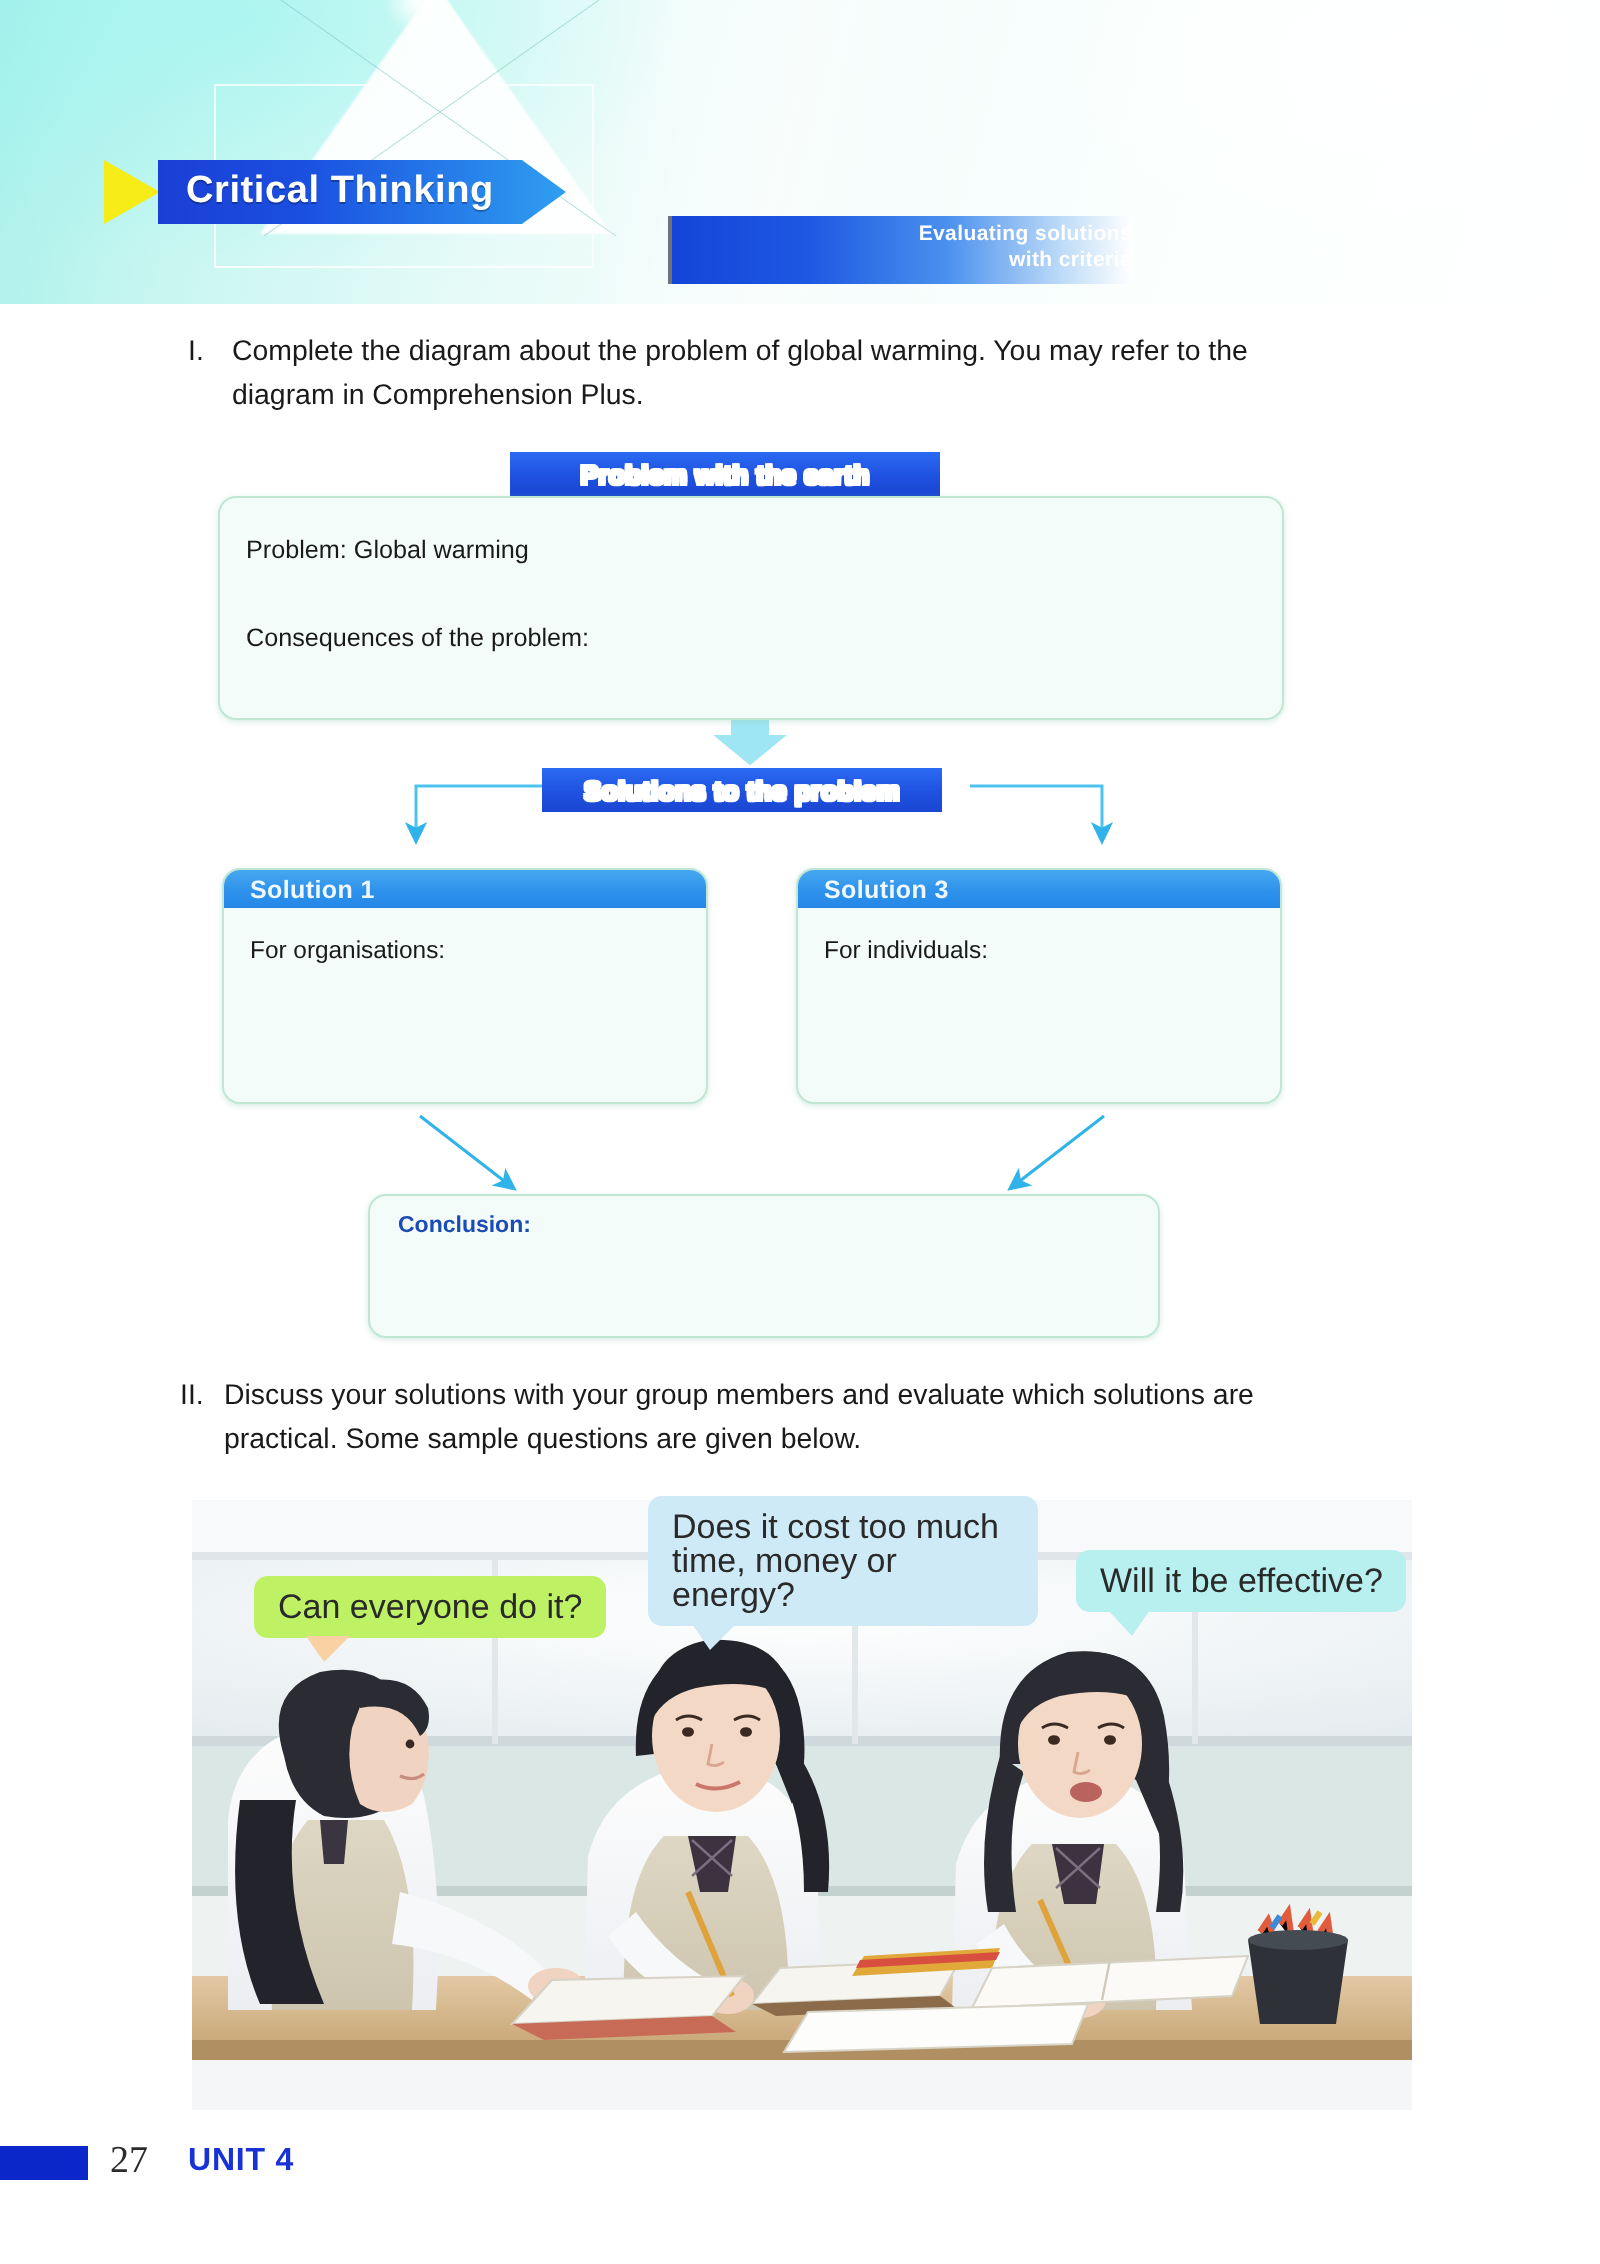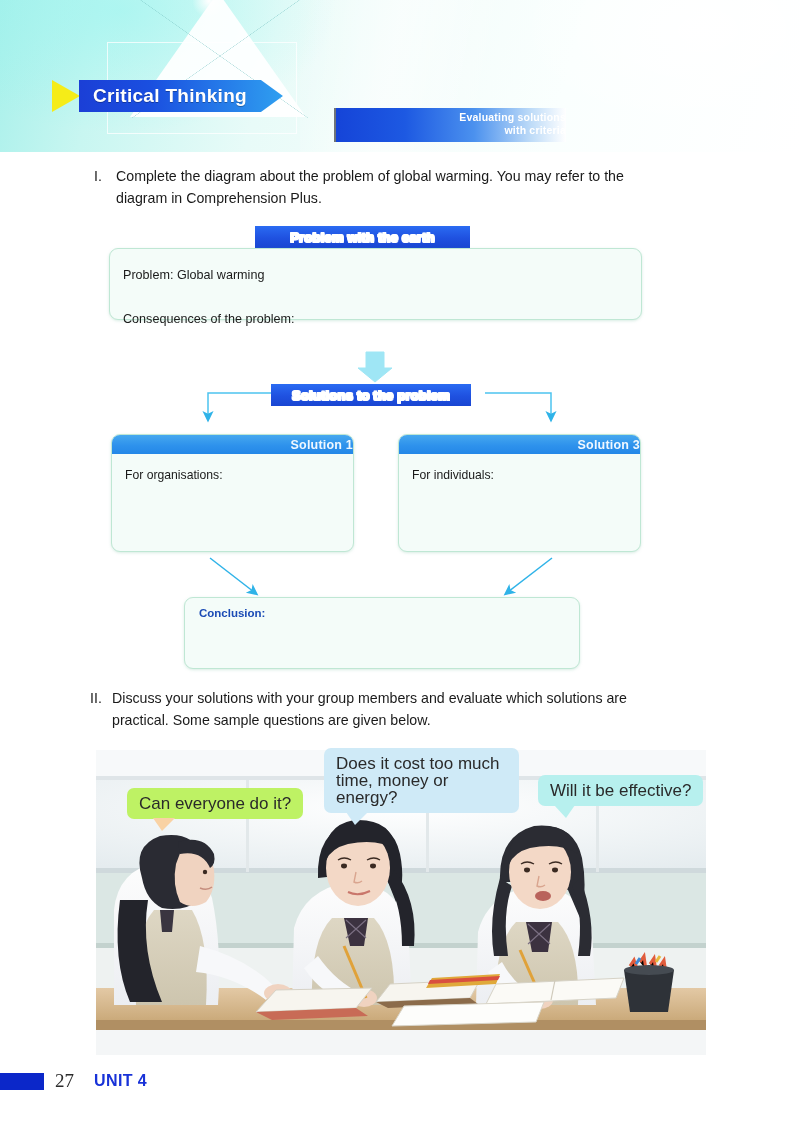--- a/index.html
+++ b/index.html
@@ -106,42 +106,42 @@
   #bar-problem { left: 255px; top: 226px; width: 215px; }
   #bar-solutions { left: 271px; top: 384px; width: 200px; }
 
   .mint-box {
     position: absolute;
     background: #f4fcf9;
     border: 1.5px solid #bfe7d4;
     border-radius: 9px;
     box-shadow: 0 1px 3px rgba(140,200,175,0.35);
   }
-  #box-problem { left: 109px; top: 248px; width: 533px; height: 72px; }
+  #box-problem { left: 109px; top: 248px; width: 533px; height: 112px; }
   #box-conclusion { left: 184px; top: 597px; width: 396px; height: 72px; }
 
   .mint-box .line { position: absolute; font-size: 12.6px; color: #1a1a1a; }
   #pb-l1 { left: 13px; top: 19px; }
   #pb-l2 { left: 13px; top: 63px; }
   #cn-l1 { left: 14px; top: 9px; font-size: 11.5px; font-weight: bold; color: #1b4bb5; }
 
   .sol-box {
     position: absolute; width: 243px; height: 118px;
     background: #f4fcf9;
     border: 1.5px solid #bfe7d4;
     border-radius: 9px;
     box-shadow: 0 1px 3px rgba(140,200,175,0.35);
     overflow: hidden;
   }
   #sol1 { left: 111px; top: 434px; }
   #sol2 { left: 398px; top: 434px; }
   .sol-head {
     height: 19px; width: 100%;
     background: linear-gradient(180deg, #46a8ef 0%, #2e92ec 55%, #2487e8 100%);
-    display: flex; align-items: center; padding-left: 13px; justify-content: flex-end;
+    display: flex; align-items: center; padding-left: 13px;
   }
   .sol-head span { font-size: 12.5px; font-weight: bold; color: #f0f8ff; letter-spacing: 0.2px; }
   .sol-body { padding: 14px 0 0 13px; font-size: 12.2px; color: #1a1a1a; }
 
   
   .bubble { position: absolute; border-radius: 7px; padding: 7px 12px; font-size: 17px; color: #2a2a2a; line-height: 17px; }
   .bubble .tail { position: absolute; width: 0; height: 0; }
   #bub1 { left: 127px; top: 788px; background: #bef264; }
   #bub1 .tail { left: 26px; bottom: -12px; border-left: 9px solid transparent; border-right: 13px solid transparent; border-top: 13px solid #f9d2a4; }
   #bub2 { left: 324px; top: 748px; background: #cfeaf7; width: 195px; }

